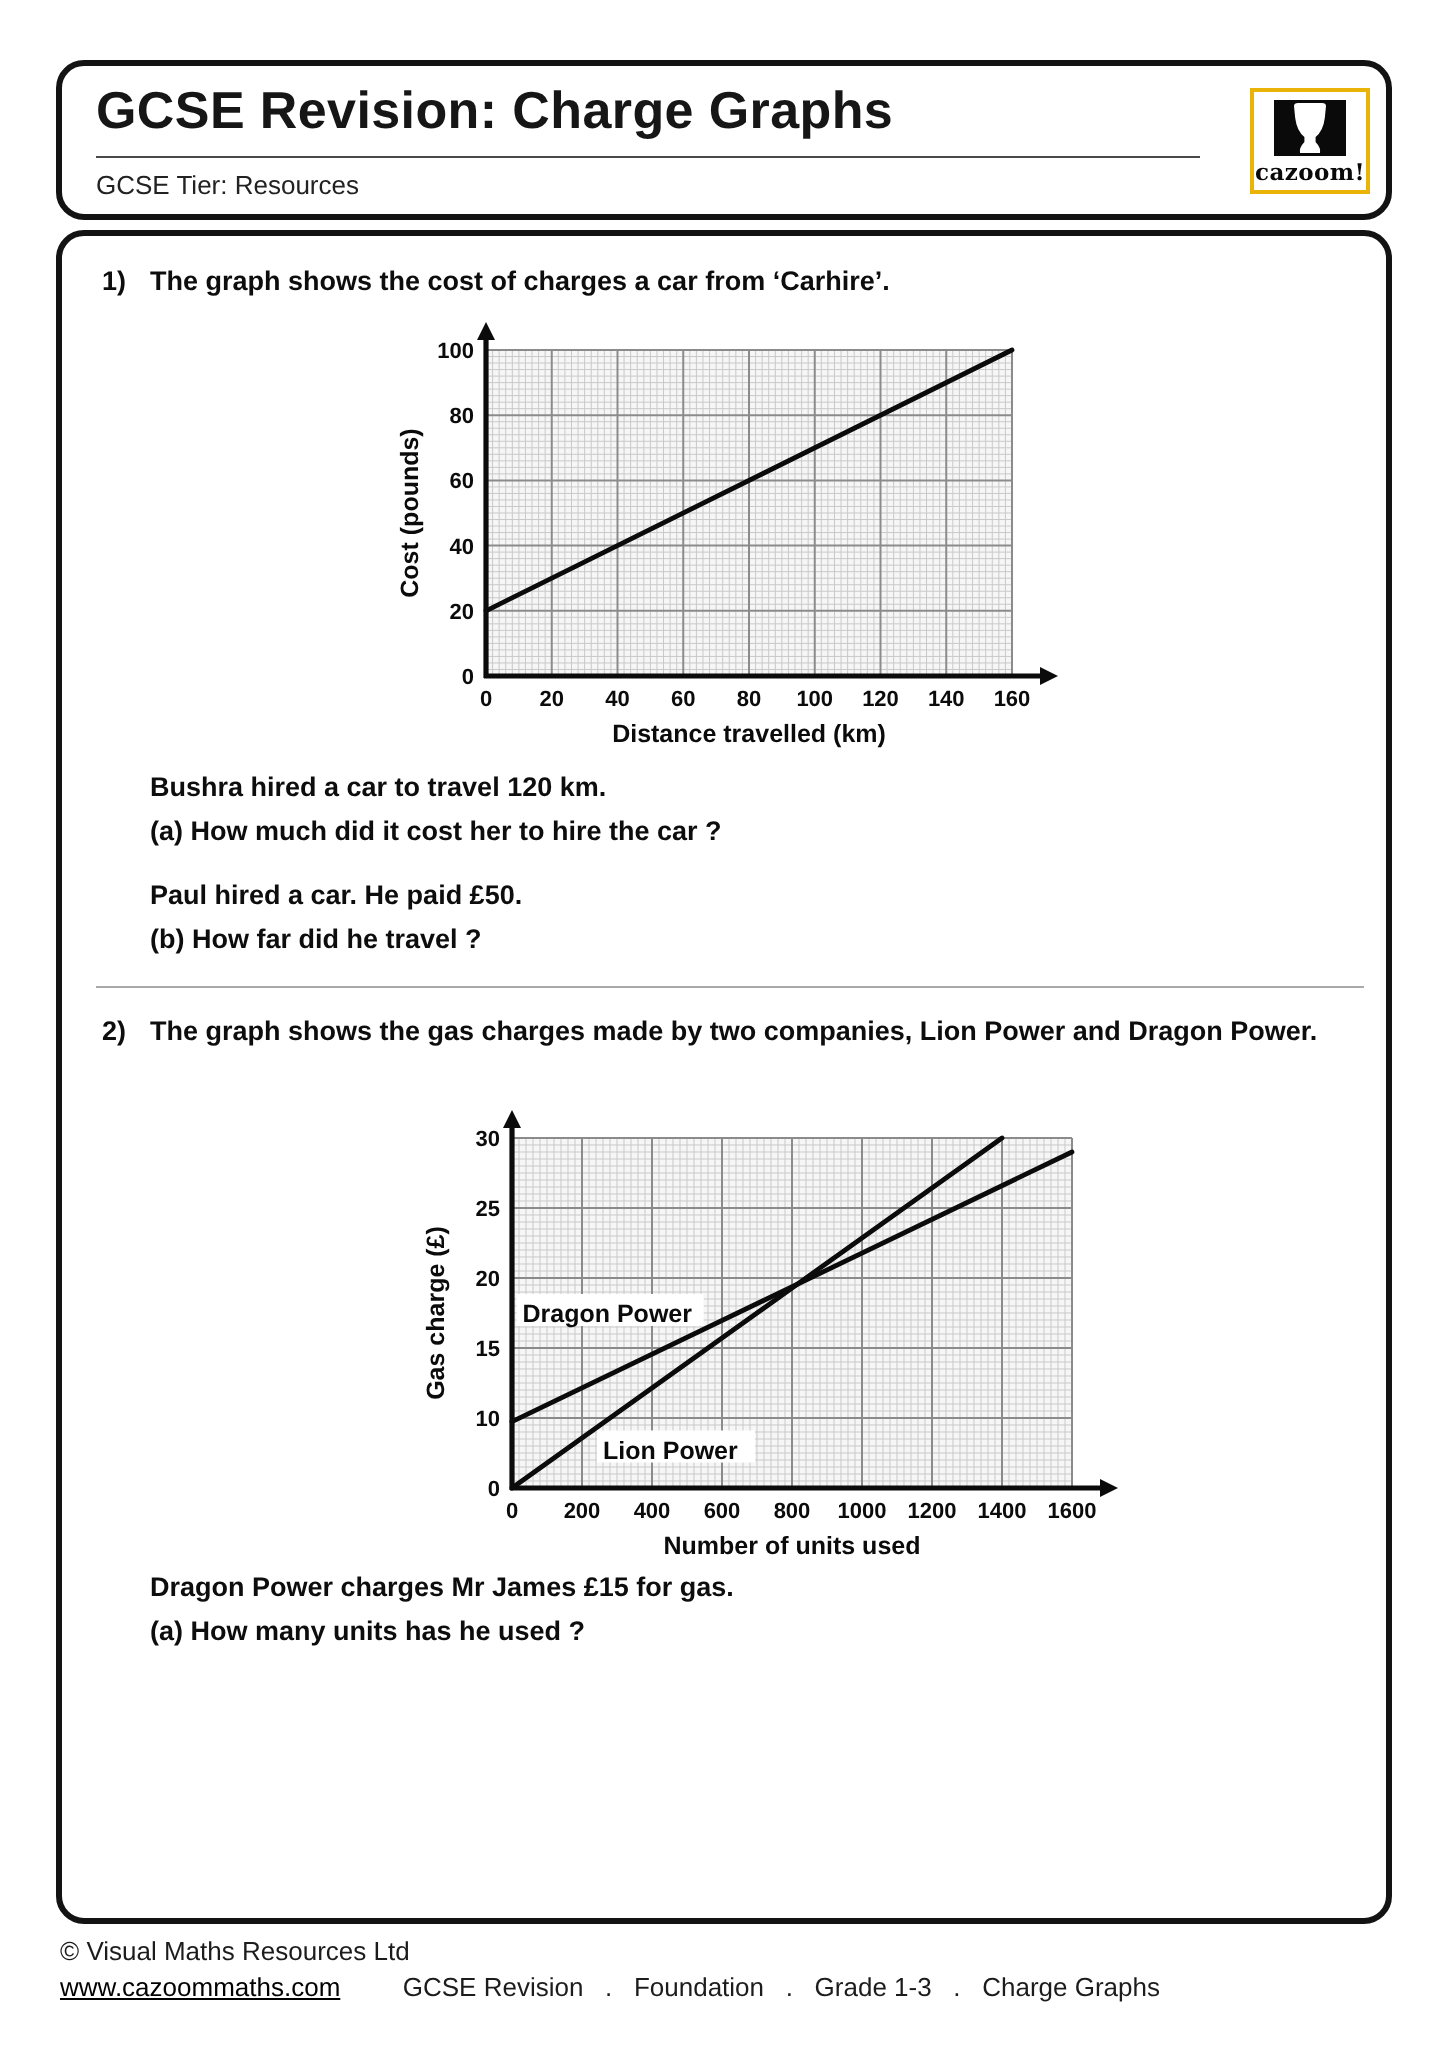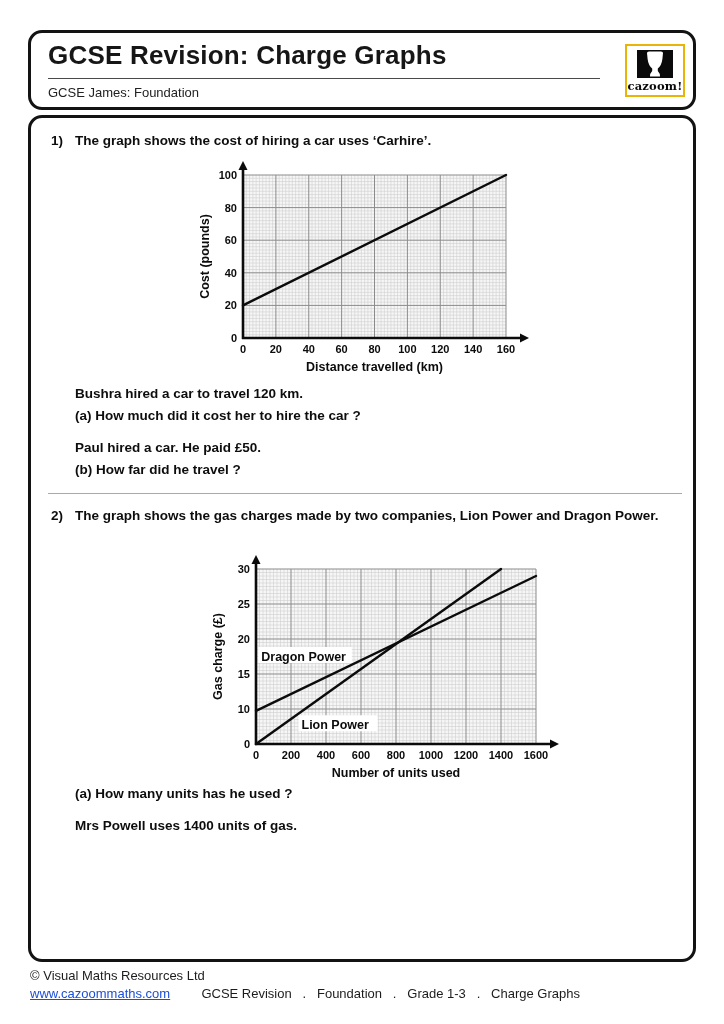--- a/index.html
+++ b/index.html
@@ -38,50 +38,50 @@
   #chart1-wrap{left:166px;top:43px;}
   #chart2-wrap{left:179px;top:437px;}
   .body-text{position:absolute;font-weight:bold;font-size:13.5px;line-height:22px;color:#0d0d0d;}
   #q1-text-block{left:44px;top:265px;}
   #q2-text-block{left:44px;top:665px;}
   .para-gap{height:10px;}
   #section-divider{position:absolute;left:17px;top:375px;width:634px;height:1px;background:#a9a9a9;}
   #footer{position:absolute;left:0;top:966px;width:592px;height:58px;text-decoration:underline;}
   #footer-copyright{position:absolute;left:30px;top:2px;font-size:13px;color:#1c1c1c;}
   #footer-link{
-    position:absolute;left:30px;top:20px;font-size:13px;color:#1d4ed8;
+    position:absolute;left:30px;top:20px;font-size:13px;color:#000000;
     text-decoration:underline;cursor:pointer;
   }
   #footer-trail{position:absolute;right:12px;top:20px;font-size:13px;color:#1c1c1c;}
   svg text{font-family:"Liberation Sans", sans-serif;}
 </style>
 </head>
 <body>
 
 <div class="box" id="header-box">
   <div id="page-title">GCSE Revision: Charge Graphs</div>
   <div id="title-rule"></div>
-  <div id="tier-label">GCSE James: Foundation</div>
+  <div id="tier-label">GCSE Tier: Resources</div>
   <div id="target-grade-label">Target Grade: 1-3</div>
   <div id="cazoom-logo">
     <svg class="drum-box" viewBox="0 0 36 28">
       <rect x="0" y="0" width="36" height="28" fill="#0a0a0a"></rect>
       <path fill="#ffffff" d="M10 3 Q10 1.5 12 1.5 L24 1.5 Q26 1.5 26 3 L25.4 9
         Q24.6 15.5 20.8 18.5 L20.8 21 Q23.6 24 23 26.5 L13 26.5 Q12.4 24 15.2 21
         L15.2 18.5 Q11.4 15.5 10.6 9 Z"></path>
     </svg>
     <span class="logo-text">cazoom!</span>
   </div>
 </div>
 
 <div class="box" id="main-box">
 
   <div class="q-row" id="q1-row">
     <span class="q-num">1)</span>
-    <span class="q-text">The graph shows the cost of hiring a car uses ‘Carhire’.</span>
+    <span class="q-text">The graph shows the cost of charges a car from ‘Carhire’.</span>
   </div>
 
   <div class="chart-wrap" id="chart1-wrap">
     <svg id="chart1" width="335" height="219" viewBox="0 0 335 219">
         <rect x="46" y="14" width="263" height="163" fill="#f6f6f6"></rect>
         <line x1="49.2875" y1="14" x2="49.2875" y2="177" stroke="#c9c9c9" stroke-width="0.5"></line>
         <line x1="52.575" y1="14" x2="52.575" y2="177" stroke="#c9c9c9" stroke-width="0.5"></line>
         <line x1="55.8625" y1="14" x2="55.8625" y2="177" stroke="#c9c9c9" stroke-width="0.5"></line>
         <line x1="59.15" y1="14" x2="59.15" y2="177" stroke="#c9c9c9" stroke-width="0.5"></line>
         <line x1="62.4375" y1="14" x2="62.4375" y2="177" stroke="#c9c9c9" stroke-width="0.5"></line>
@@ -411,23 +411,23 @@
         <text x="40" y="123" font-size="11" font-weight="bold" text-anchor="end" fill="#0b0b0b">15</text>
         <text x="40" y="88" font-size="11" font-weight="bold" text-anchor="end" fill="#0b0b0b">20</text>
         <text x="40" y="53" font-size="11" font-weight="bold" text-anchor="end" fill="#0b0b0b">25</text>
         <text x="40" y="18" font-size="11" font-weight="bold" text-anchor="end" fill="#0b0b0b">30</text>
         <text x="186" y="222" font-size="12.5" font-weight="bold" text-anchor="middle" fill="#0b0b0b">Number of units used</text>
         <text x="12" y="101.5" font-size="12.5" font-weight="bold" text-anchor="middle" fill="#0b0b0b" transform="rotate(-90 12 101.5)">Gas charge (£)</text>
       </svg>
   </div>
 
   <div class="body-text" id="q2-text-block">
+    <div>Dragon Power charges Mr James £15 for gas.</div>
     <div>(a) How many units has he used ?</div>
     <div class="para-gap"></div>
-    <div>Mrs Powell uses 1400 units of gas.</div>
   </div>
 
 </div>
 
 <div id="footer">
   <div id="footer-copyright">© Visual Maths Resources Ltd</div>
   <a id="footer-link">www.cazoommaths.com</a>
   <div id="footer-trail">GCSE Revision&nbsp;&nbsp; .&nbsp;&nbsp; Foundation&nbsp;&nbsp; .&nbsp;&nbsp; Grade 1-3&nbsp;&nbsp; .&nbsp;&nbsp; Charge Graphs</div>
 </div>
 

